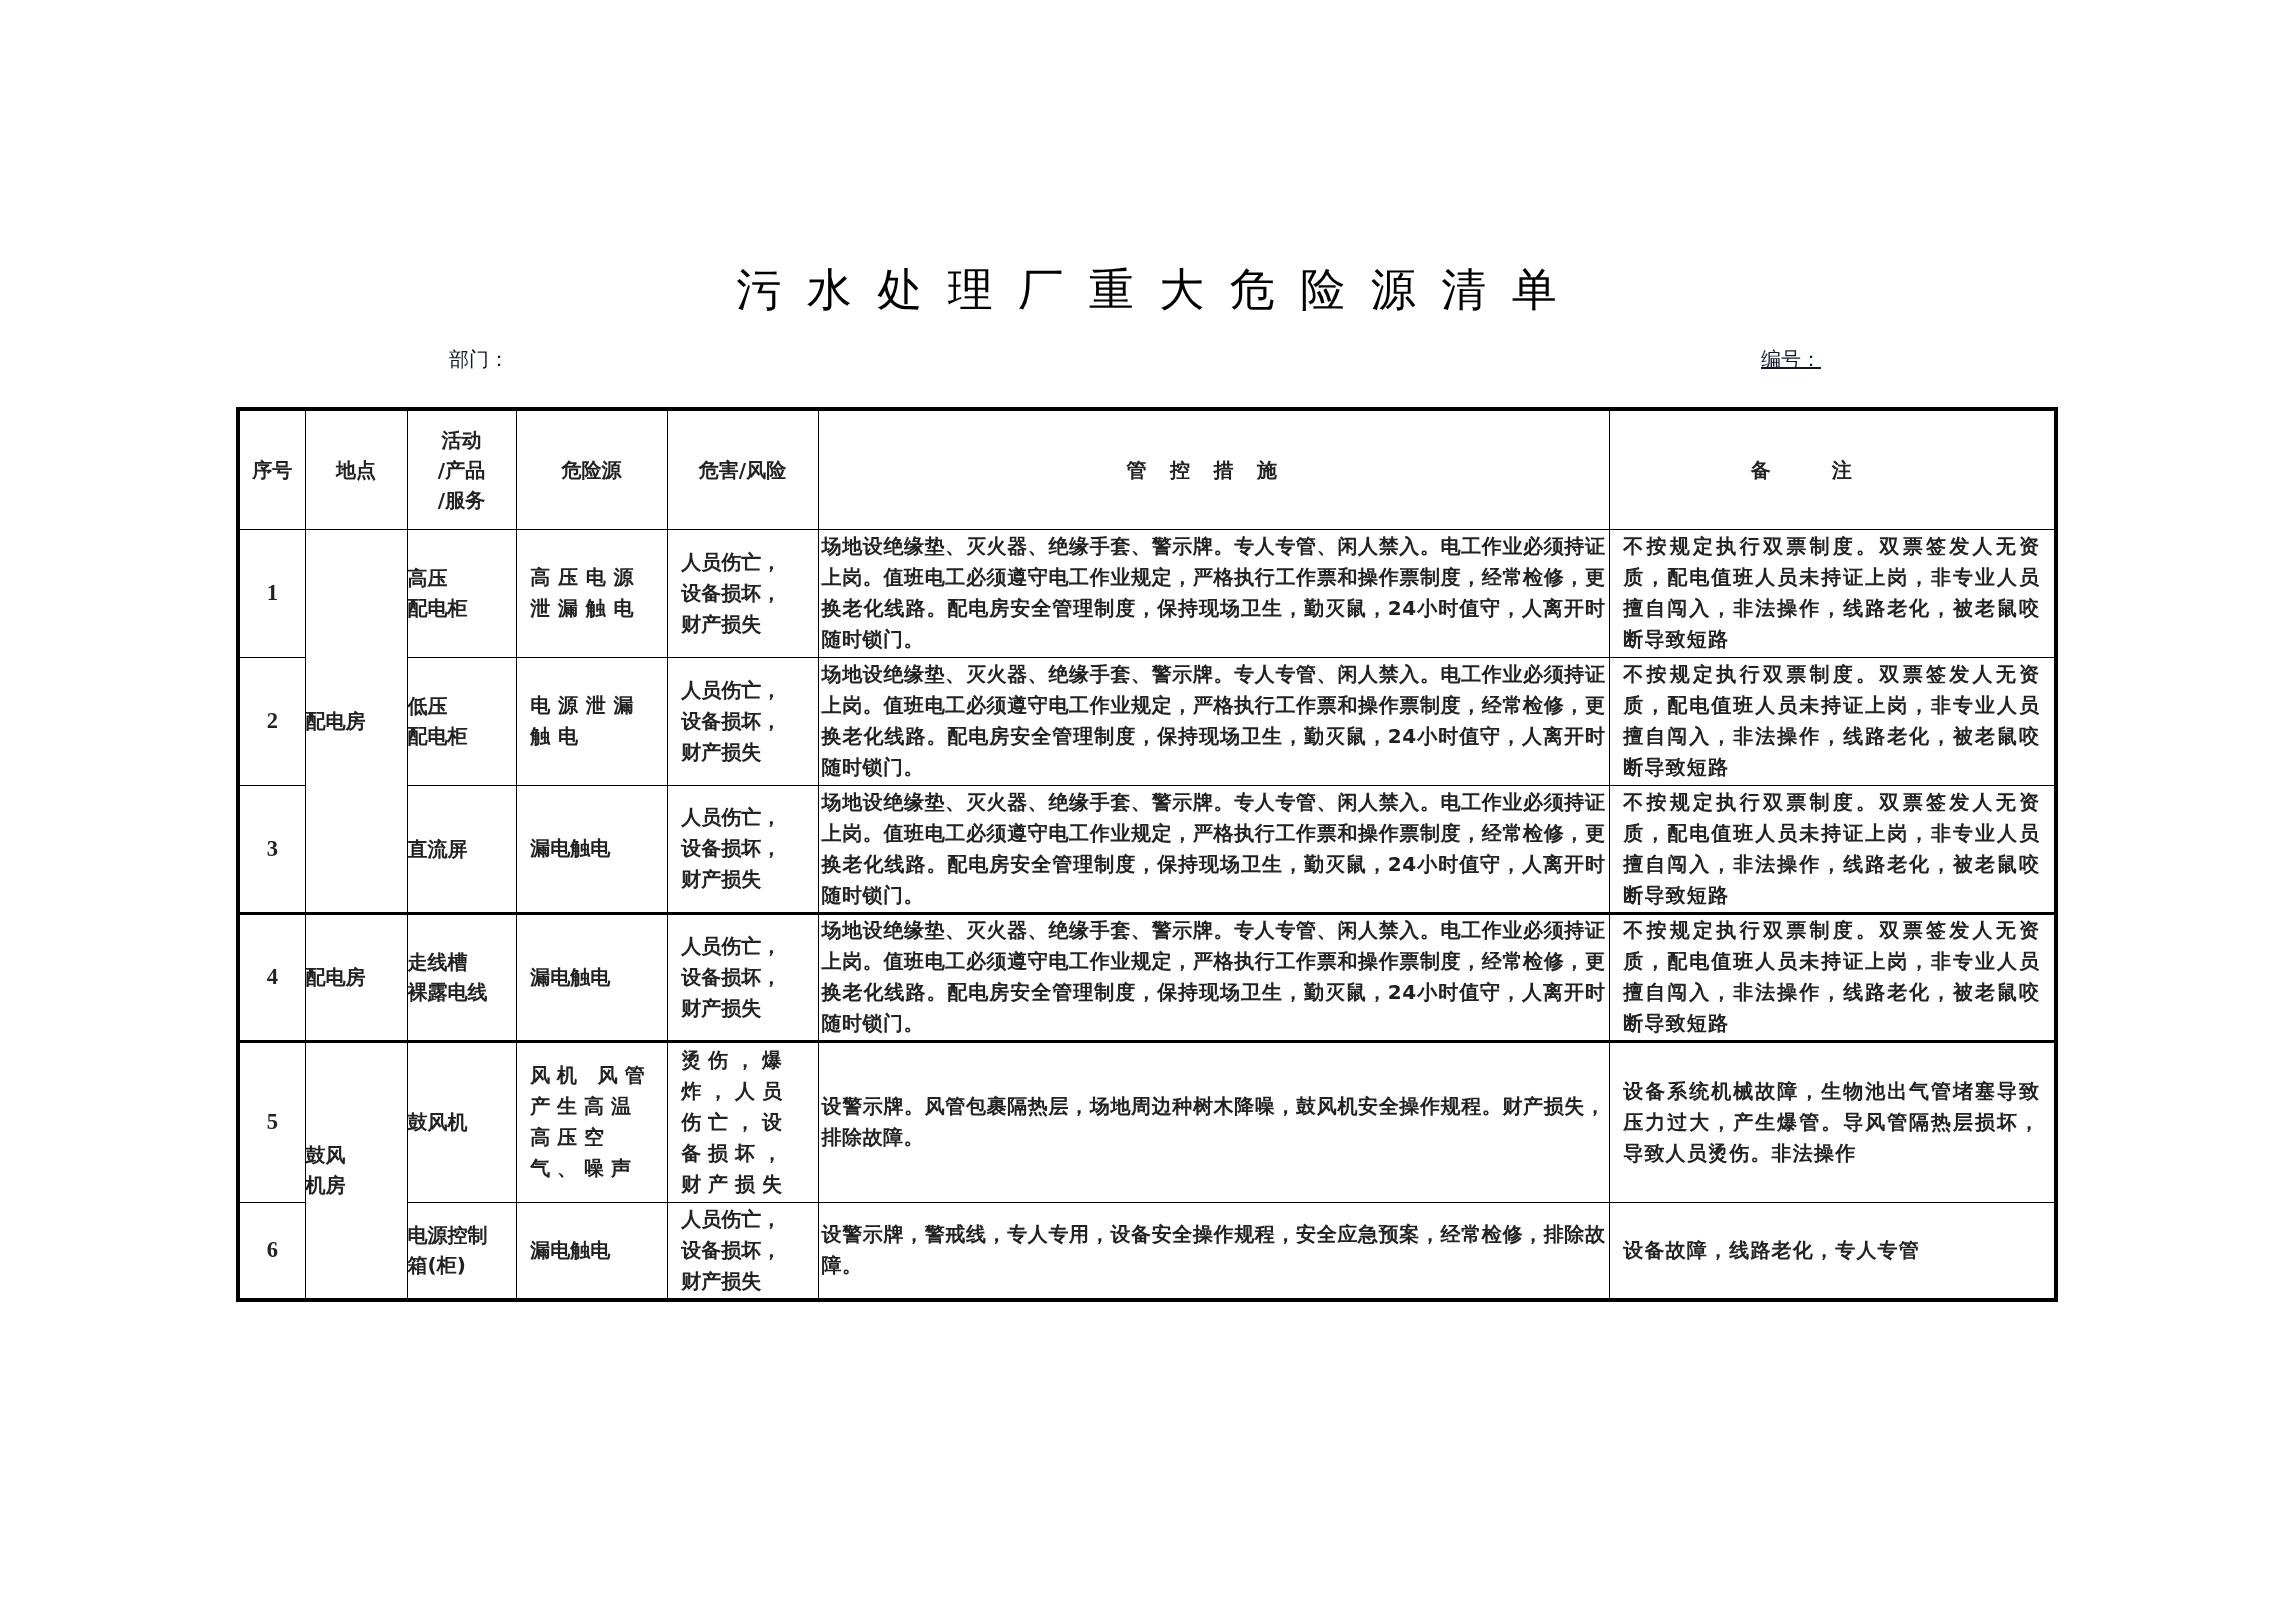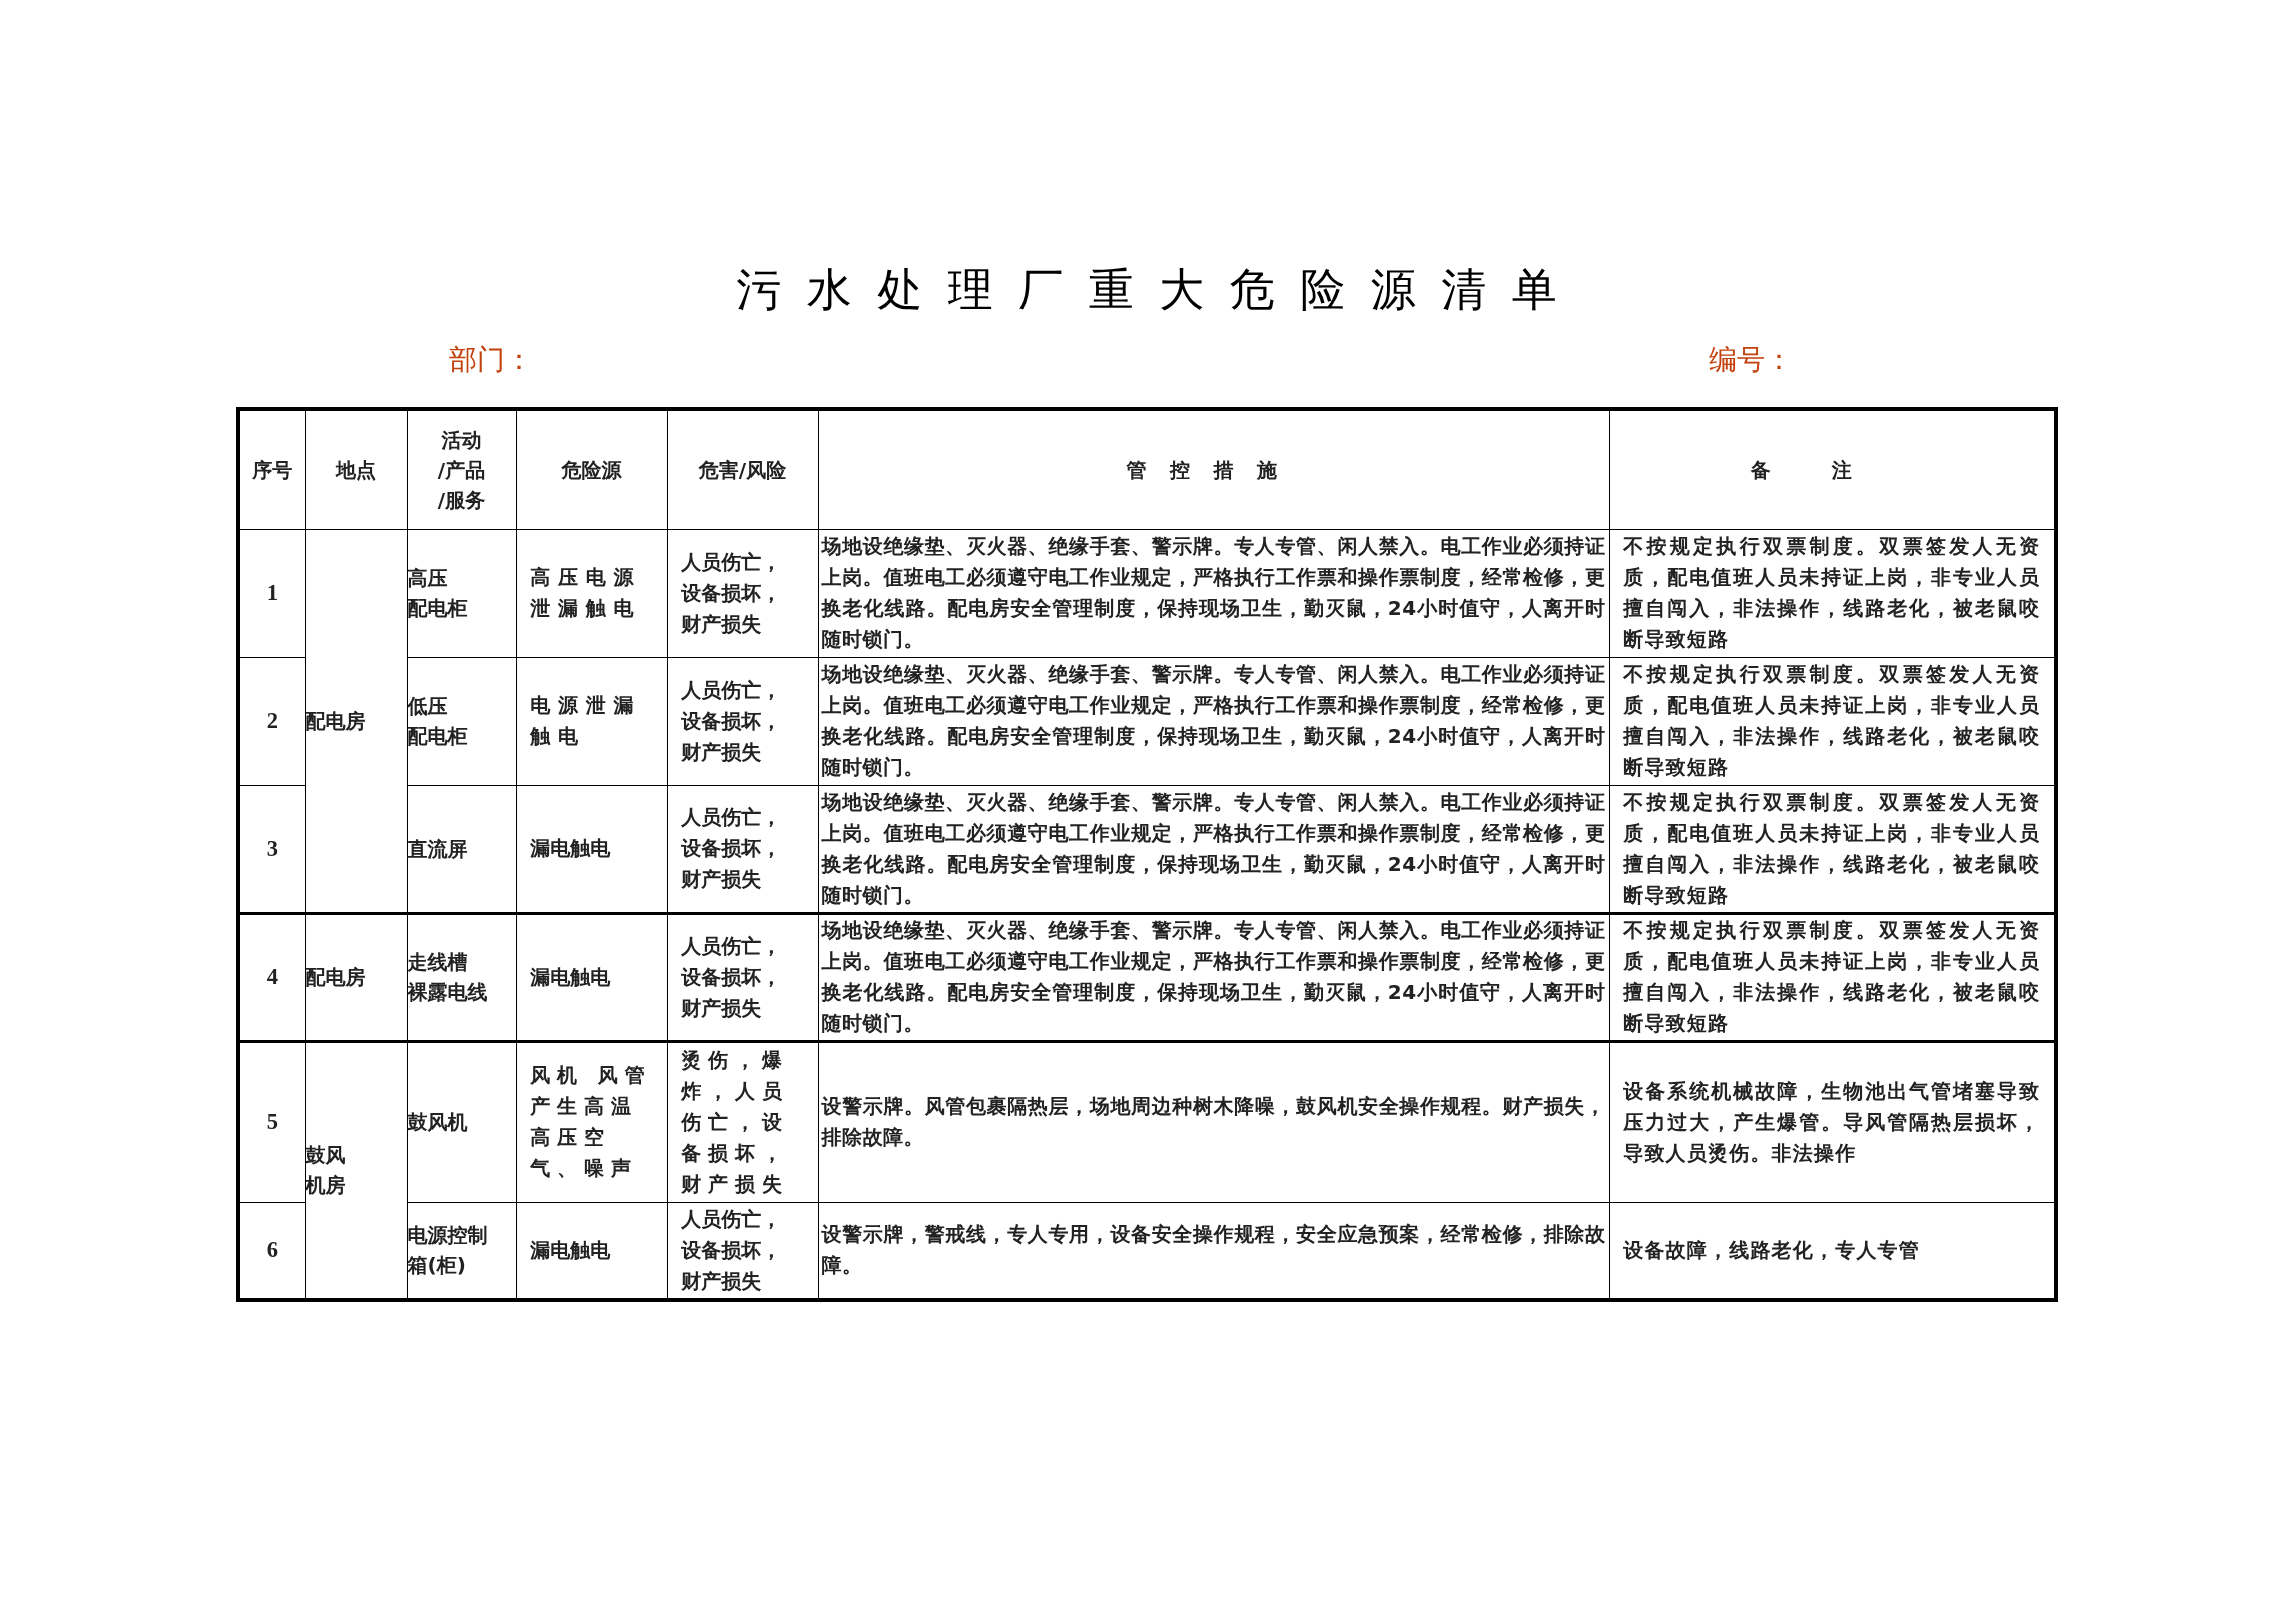--- a/index.html
+++ b/index.html
@@ -7,25 +7,25 @@
     width: 2293px; height: 1623px; position: relative; overflow: hidden;
     font-family: "DejaVu Serif", "Liberation Serif", serif; color: #111;
   }
   .title {
     position: absolute; left: 0; top: 257px; width: 2293px; text-align: center;
     font-family: "DejaVu Sans", "Liberation Sans", sans-serif;
     font-size: 45px; letter-spacing: 25.5px; line-height: 65px; color: #000;
     padding-left: 25.5px; box-sizing: border-box;
   }
   .meta-label {
-    position: absolute; top: 337px; font-size: 28px; line-height: 45px;
-    font-family: "DejaVu Sans", "Liberation Sans", sans-serif; color: #c2410c;
+    position: absolute; top: 337px; font-size: 20px; line-height: 45px;
+    font-family: "DejaVu Sans", "Liberation Sans", sans-serif; color: #0f172a;
   }
   .dept { left: 449px; }
-  .code { left: 1709px; }
+  .code { left: 1761px; text-decoration: underline; }
 
   table.grid {
     position: absolute; left: 236px; top: 407px; width: 1817px; height: 893px;
     border-collapse: collapse; table-layout: fixed;
     border: 4.9px solid #000;
     font-family: "DejaVu Sans", "Liberation Sans", sans-serif;
     font-size: 20px; color: #222;
   }
   table.grid td, table.grid th {
     border: 1.5px solid #000; padding: 0; vertical-align: middle; font-weight: bold;

